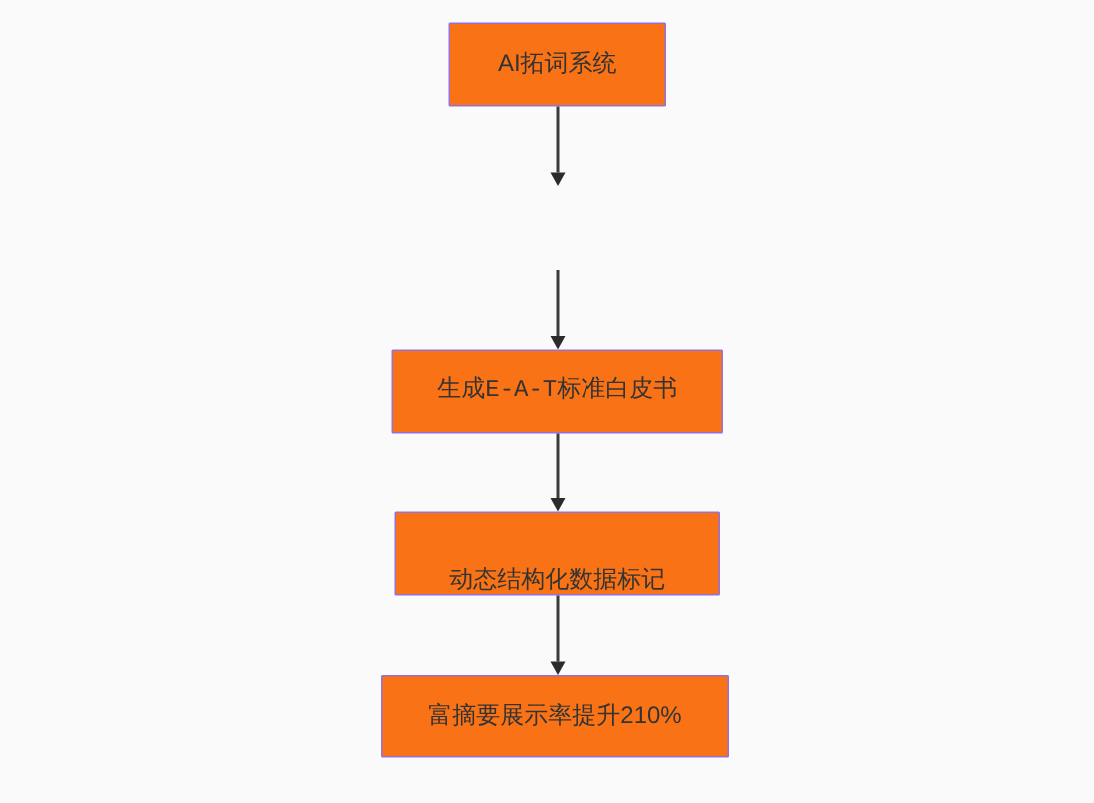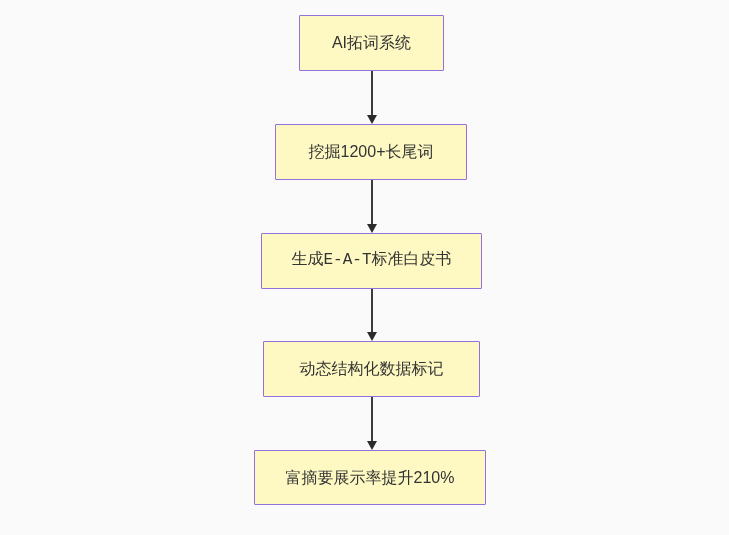--- a/index.html
+++ b/index.html
@@ -14,36 +14,36 @@
     position: relative;
     width: 729px;
     height: 535px;
     background: #fafafa;
     overflow: hidden;
   }
 
   
   .node {
     position: absolute;
-    background: #fef9c3;
+    background: #f97316;
     border: 1px solid #9370db;
     border-radius: 1px;
     display: flex;
     align-items: center;
     justify-content: center;
     color: #333333;
     font-size: 16px;
     line-height: 1.2;
     white-space: nowrap;
     text-align: center;
   }
   .n1 { left: 299px; top: 15px;  width: 145px; height: 56px; }
   .n2 { left: 275px; top: 124px; width: 192px; height: 56px; }
   .n3 { left: 261px; top: 233px; width: 221px; height: 56px; font-family: Liberation Mono, monospace; }
-  .n4 { left: 263px; top: 341px; width: 217px; height: 56px; }
+  .n4 { left: 263px; top: 341px; width: 217px; height: 56px; align-items: flex-end; }
   .n5 { left: 254px; top: 450px; width: 232px; height: 55px; }
 
   
   .connector {
     position: absolute;
     left: 366px;            
     width: 11px;
     display: flex;
     flex-direction: column;
     align-items: center;
@@ -73,23 +73,20 @@
 
   <div class="node n1">
     <span>AI拓词系统</span>
   </div>
 
   <div class="connector c1">
     <div class="line"></div>
     <div class="arrowhead"></div>
   </div>
 
-  <div class="node n2">
-    <span>挖掘1200+长尾词</span>
-  </div>
 
   <div class="connector c2">
     <div class="line"></div>
     <div class="arrowhead"></div>
   </div>
 
   <div class="node n3">
     <span>生成E-A-T标准白皮书</span>
   </div>
 

